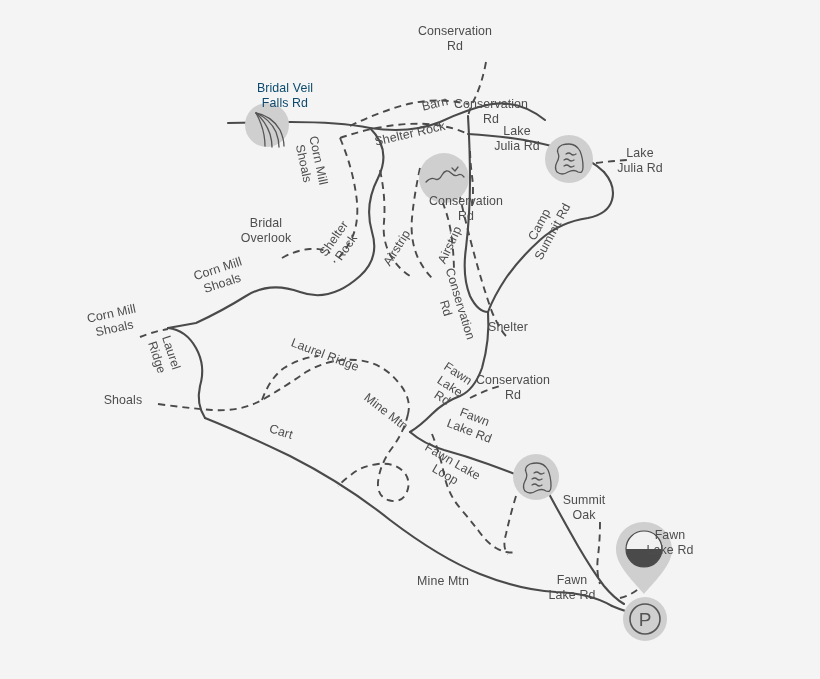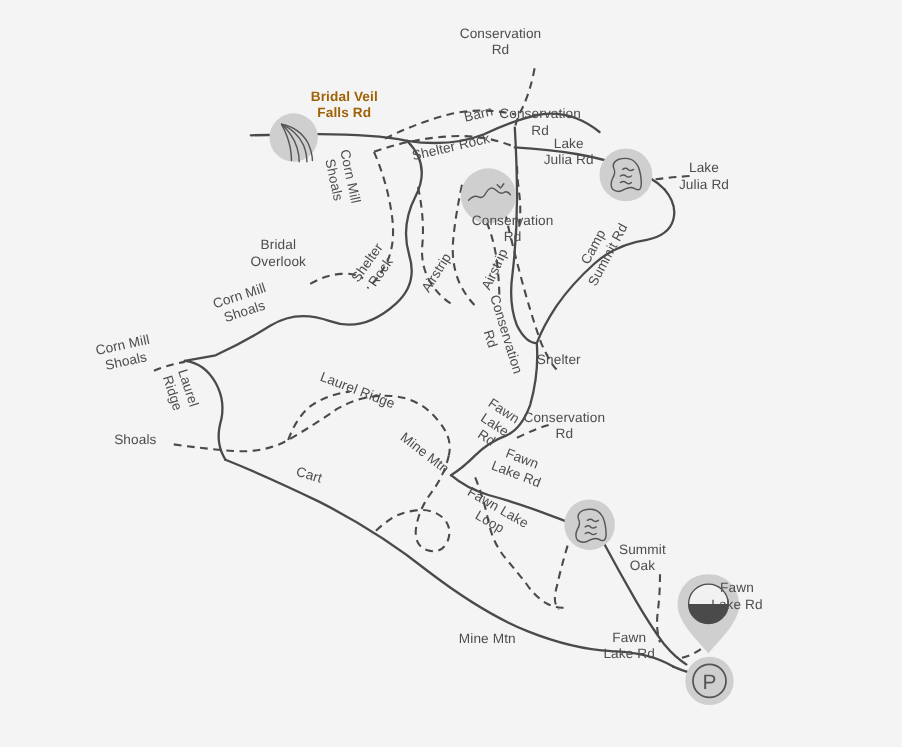--- a/index.html
+++ b/index.html
@@ -215,39 +215,39 @@
 
     <g>
       <circle class="poi-disc" cx="645" cy="619" r="22"></circle>
       <circle class="parking-ring" cx="645" cy="619" r="15"></circle>
       <text class="parking-letter" x="645" y="626">P</text>
     </g>
 
   </svg>
 
   <div id="label-layer">
-      <div class="map-label" style="left: 313px; top: 95px; transform: translate(-50%, -50%); color: #a16207; font-weight: bold;">Bridal Veil
+      <div class="map-label" style="left: 285px; top: 95px; transform: translate(-50%, -50%); color: #0c4a6e;">Bridal Veil
 Falls Rd</div>
       <div class="map-label" style="left: 455px; top: 38px; transform: translate(-50%, -50%); color: rgb(77, 77, 77);">Conservation
 Rd</div>
       <div class="map-label rot" style="left: 435px; top: 104px; transform: translate(-50%, -50%) rotate(-13deg); color: rgb(77, 77, 77);">Barn</div>
       <div class="map-label rot" style="left: 410px; top: 134px; transform: translate(-50%, -50%) rotate(-13deg); color: rgb(77, 77, 77);">Shelter Rock</div>
       <div class="map-label" style="left: 491px; top: 111px; transform: translate(-50%, -50%); color: rgb(77, 77, 77);">Conservation
 Rd</div>
       <div class="map-label" style="left: 517px; top: 138px; transform: translate(-50%, -50%); color: rgb(77, 77, 77);">Lake
 Julia Rd</div>
       <div class="map-label" style="left: 640px; top: 160px; transform: translate(-50%, -50%); color: rgb(77, 77, 77);">Lake
 Julia Rd</div>
       <div class="map-label rot" style="left: 311px; top: 162px; transform: translate(-50%, -50%) rotate(78deg); color: rgb(77, 77, 77);">Corn Mill
 Shoals</div>
       <div class="map-label" style="left: 466px; top: 208px; transform: translate(-50%, -50%); color: rgb(77, 77, 77);">Conservation
 Rd</div>
       <div class="map-label rot" style="left: 546px; top: 228px; transform: translate(-50%, -50%) rotate(-62deg); color: rgb(77, 77, 77);">Camp
 Summit Rd</div>
-      <div class="map-label" style="left: 253px; top: 230px; transform: translate(-50%, -50%); color: rgb(77, 77, 77);">Bridal
+      <div class="map-label" style="left: 266px; top: 230px; transform: translate(-50%, -50%); color: rgb(77, 77, 77);">Bridal
 Overlook</div>
       <div class="map-label rot" style="left: 340px; top: 243px; transform: translate(-50%, -50%) rotate(-55deg); color: rgb(77, 77, 77);">Shelter
 Rock</div>
       <div class="map-label rot" style="left: 397px; top: 248px; transform: translate(-50%, -50%) rotate(-58deg); color: rgb(77, 77, 77);">Airstrip</div>
       <div class="map-label rot" style="left: 450px; top: 245px; transform: translate(-50%, -50%) rotate(-65deg); color: rgb(77, 77, 77);">Airstrip</div>
       <div class="map-label rot" style="left: 220px; top: 276px; transform: translate(-50%, -50%) rotate(-18deg); color: rgb(77, 77, 77);">Corn Mill
 Shoals</div>
       <div class="map-label rot" style="left: 113px; top: 321px; transform: translate(-50%, -50%) rotate(-12deg); color: rgb(77, 77, 77);">Corn Mill
 Shoals</div>
       <div class="map-label rot" style="left: 453px; top: 306px; transform: translate(-50%, -50%) rotate(73deg); color: rgb(77, 77, 77);">Conservation

